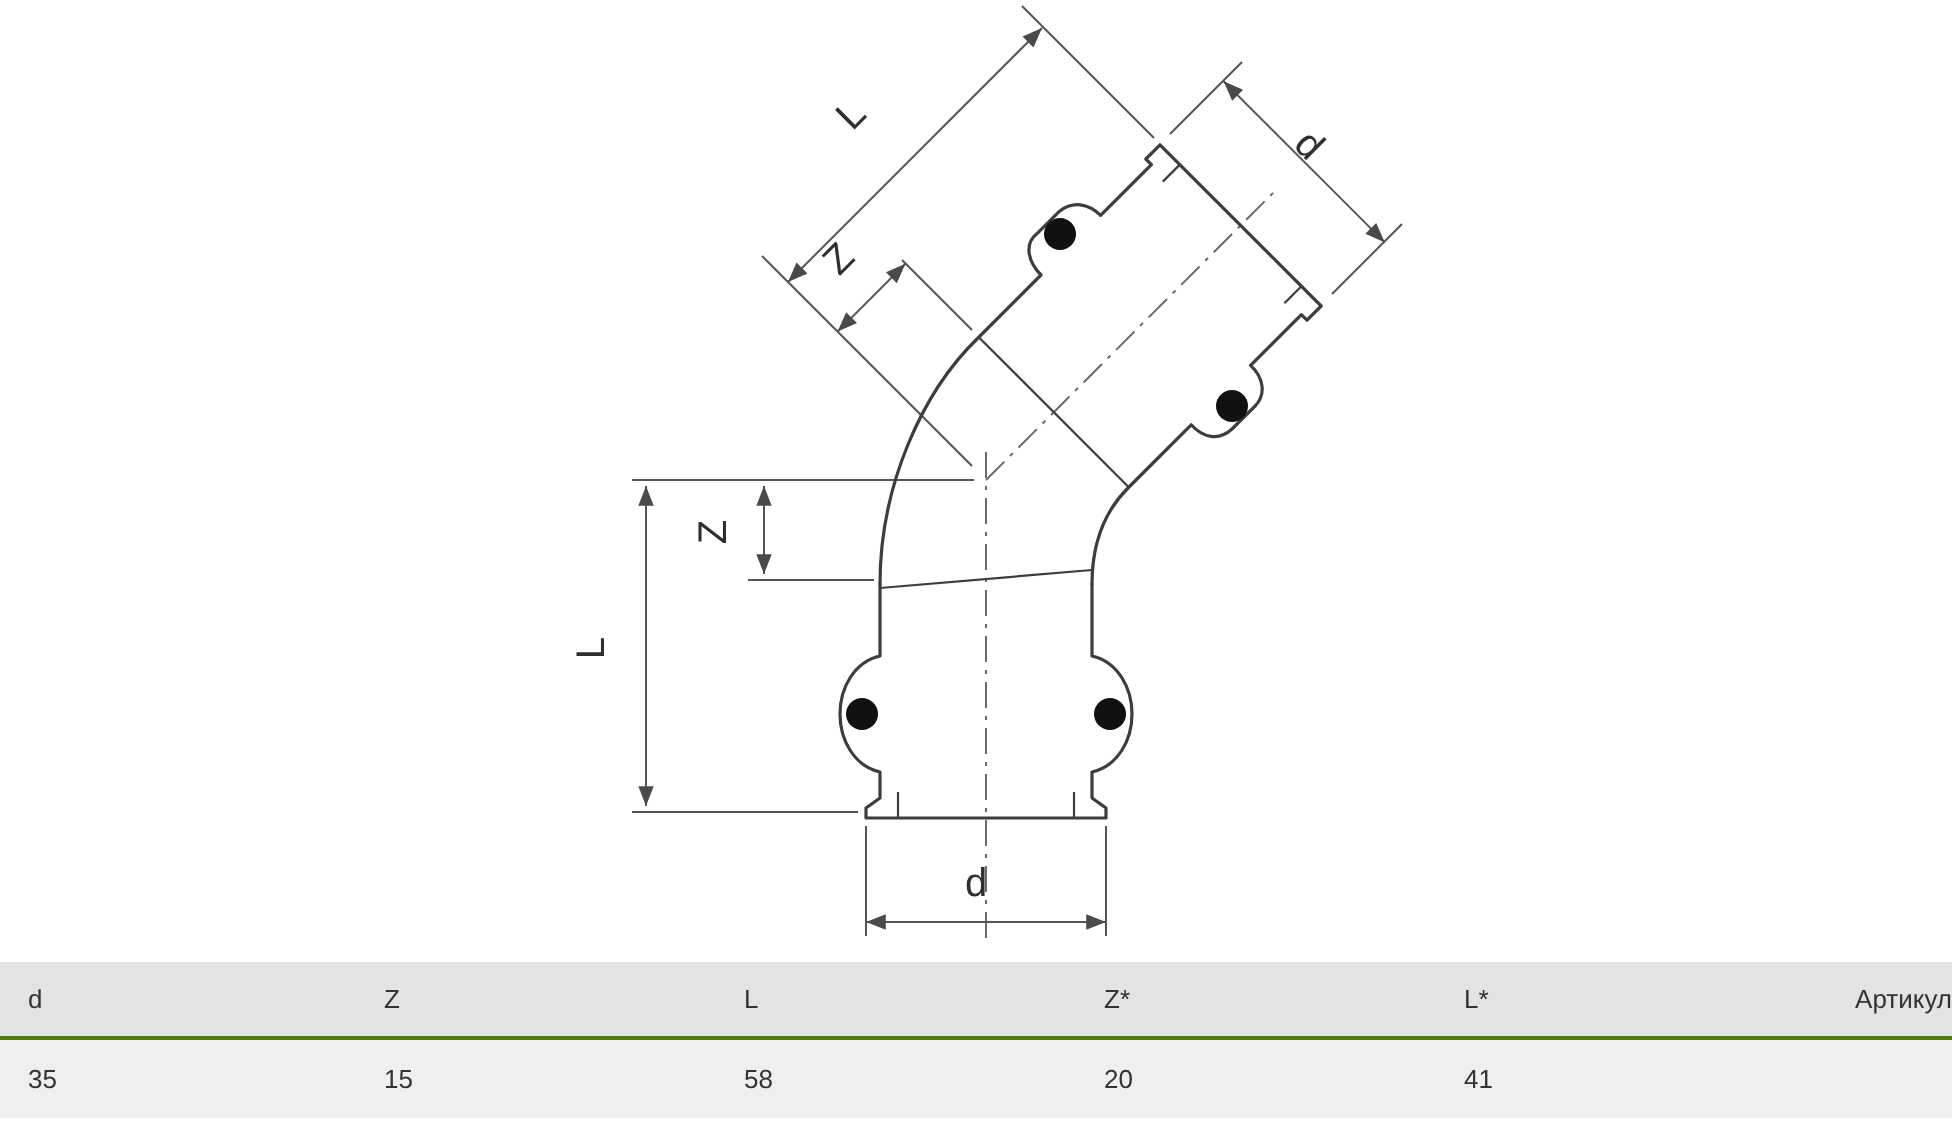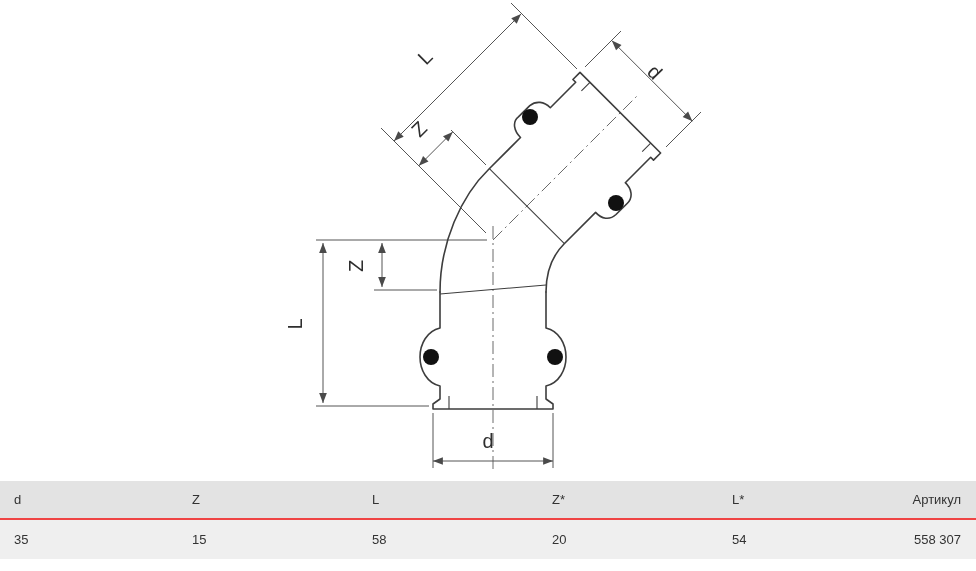--- a/index.html
+++ b/index.html
@@ -22,23 +22,23 @@
   .inner-line{stroke:var(--line);stroke-width:1.1;fill:none;}
   .centerline{stroke:#6a6a6a;stroke-width:1;fill:none;stroke-dasharray:13 4 2 4;}
   .dimline{stroke:var(--dim);stroke-width:1;fill:none;}
   .dim-label{fill:#2e2e2e;font-size:20px;font-family:"Liberation Sans",sans-serif;}
   .oring{fill:var(--oring);stroke:none;}
 
   
   .spec-table{width:976px;}
   .tr{display:grid;grid-template-columns:178px 180px 180px 180px 180px 1fr;align-items:stretch;}
   .thead{height:37px;background:var(--header-bg);}
-  .tbody{height:41px;background:var(--row-bg);border-top:2px solid #ef4444;}
+  .tbody{height:41px;background:var(--row-bg);border-top:2px solid #4d7c0f;}
   .td{display:flex;align-items:center;padding-left:14px;font-size:13px;color:var(--text);}
-  .td.right{justify-content:flex-end;padding-right:15px;padding-left:0;}
+  .td.right{justify-content:flex-end;padding-left:0;}
 </style>
 </head>
 <body>
 
 <div class="page">
 
   <div class="drawing">
     <svg width="976" height="481" viewBox="0 0 976 481">
       <defs>
         <marker id="arr" viewBox="0 0 10 8" refX="9.5" refY="4" markerWidth="11" markerHeight="9" orient="auto-start-reverse">
@@ -102,18 +102,17 @@
       <div class="td">L</div>
       <div class="td">Z*</div>
       <div class="td">L*</div>
       <div class="td right">Артикул</div>
     </div>
     <div class="tr tbody">
       <div class="td">35</div>
       <div class="td">15</div>
       <div class="td">58</div>
       <div class="td">20</div>
-      <div class="td">54</div>
-      <div class="td right">558 307</div>
+      <div class="td">41</div>
     </div>
   </div>
 
 </div>
 
 </body></html>

